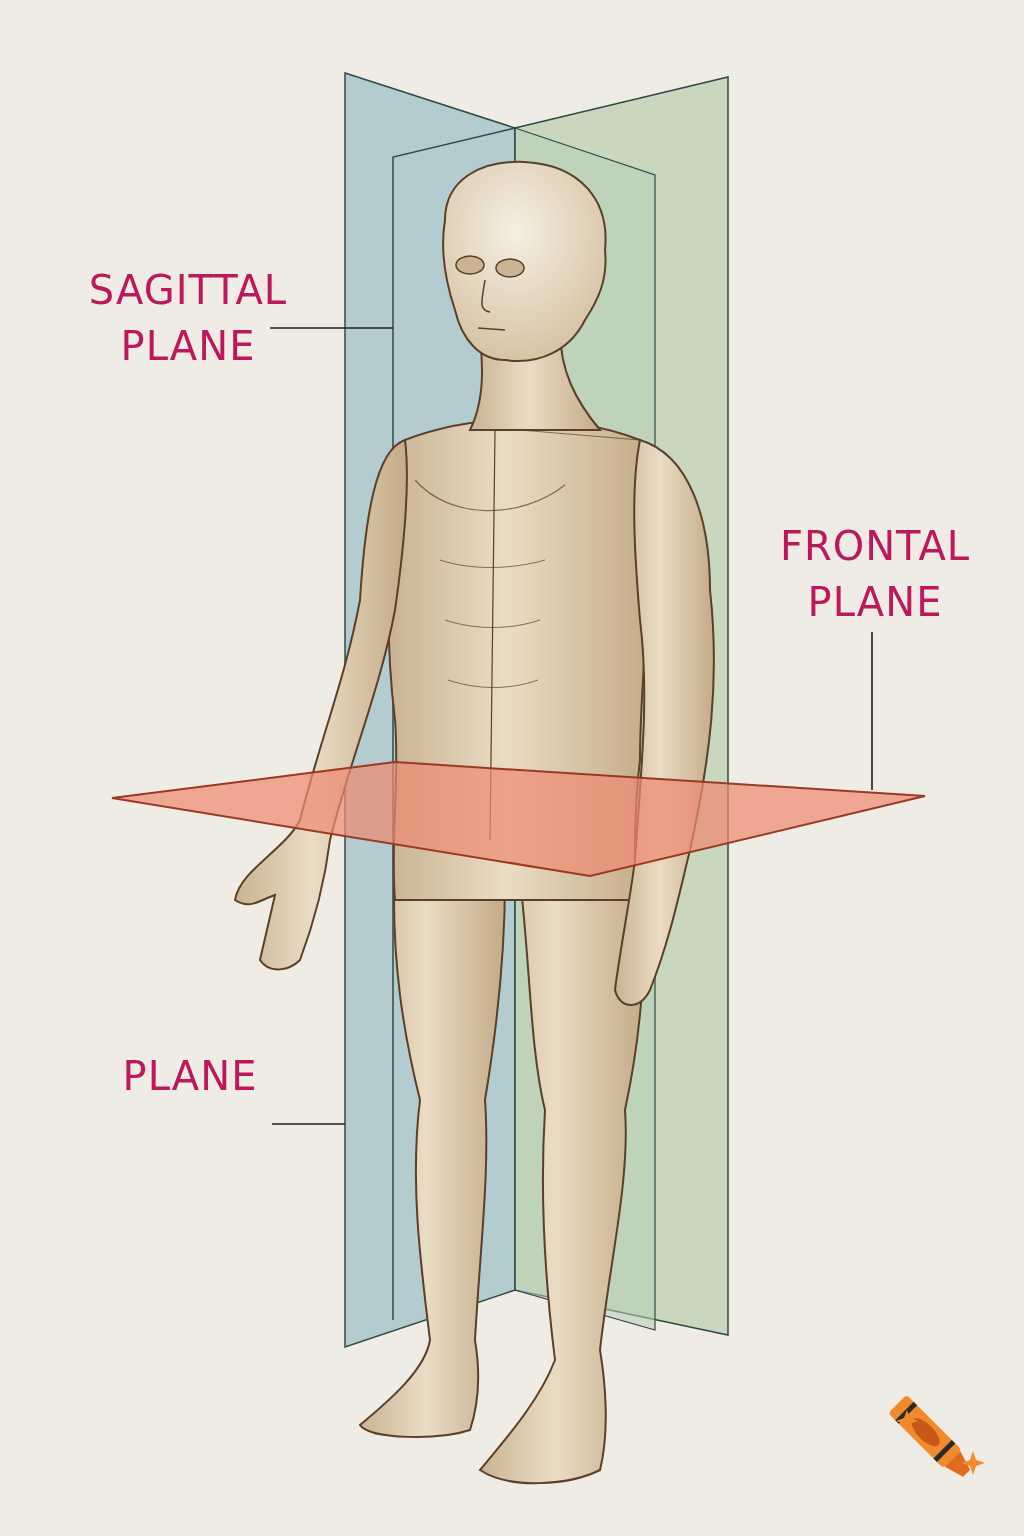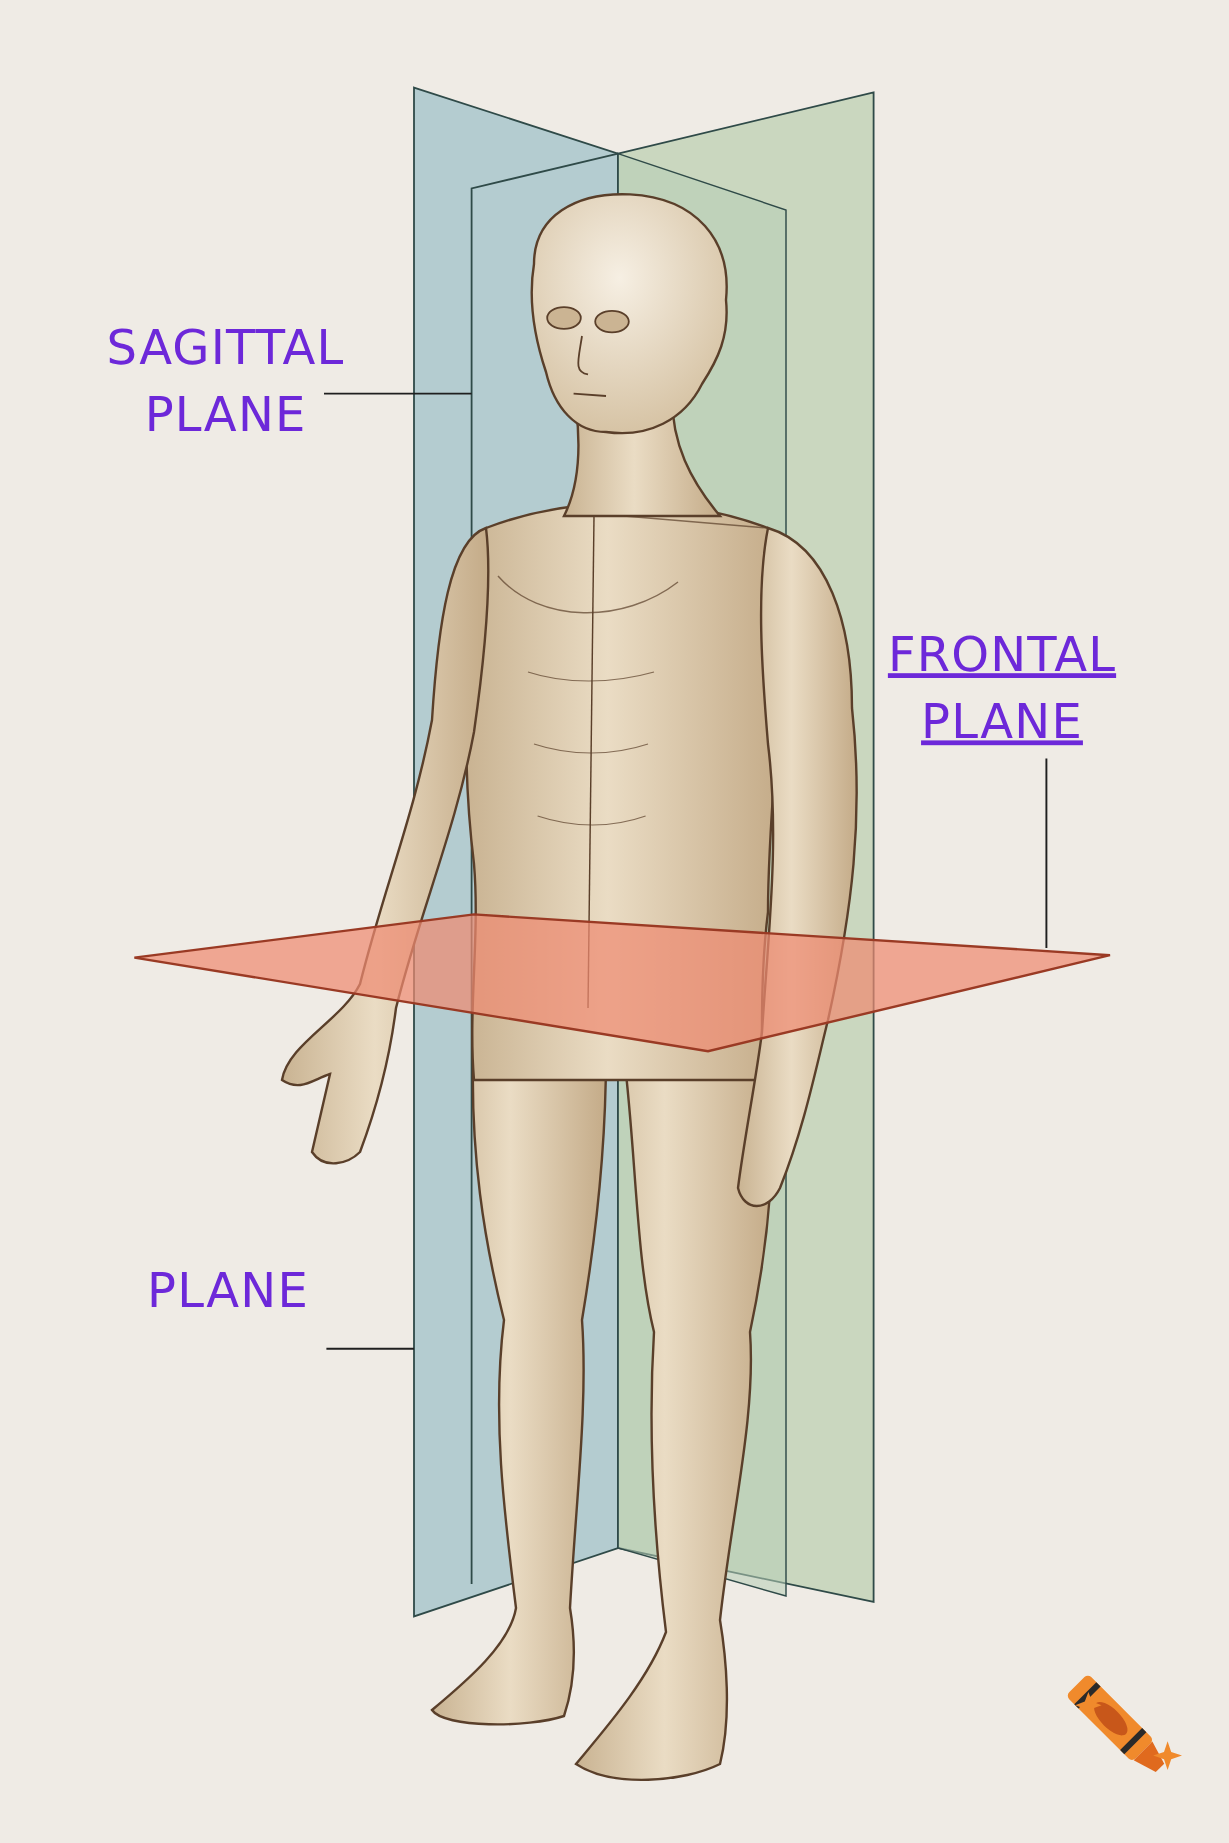--- a/index.html
+++ b/index.html
@@ -5,31 +5,31 @@
     html, body { margin: 0; padding: 0; }
     body {
       width: 1024px; height: 1536px;
       background: #efebe5;
       position: relative; overflow: hidden;
       font-family: "DejaVu Sans", sans-serif;
     }
     .stage { position: absolute; left: 0; top: 0; width: 1024px; height: 1536px; }
     .label {
       position: absolute;
-      color: #6d28d9;
+      color: #be185d;
       font-family: "DejaVu Sans", sans-serif;
       font-size: 40px;
       line-height: 56px;
       letter-spacing: 1px;
       text-align: center;
       font-weight: normal;
     }
     .label span { display: block; }
     #lbl-sagittal { left: 76px; top: 262px; width: 224px; }
-    #lbl-frontal { left: 730px; top: 518px; width: 210px; text-decoration: underline; }
+    #lbl-frontal { left: 770px; top: 518px; width: 210px; }
     #lbl-transverse { left: 50px; top: 1048px; width: 280px; }
     .logo { position: absolute; left: 872px; top: 1380px; width: 120px; height: 120px; }
   </style>
 </head>
 <body>
 
 <div class="stage">
   <svg width="1024" height="1536" viewBox="0 0 1024 1536" xmlns="http://www.w3.org/2000/svg">
     <defs>
       <linearGradient id="skin" x1="0" y1="0" x2="1" y2="0">

